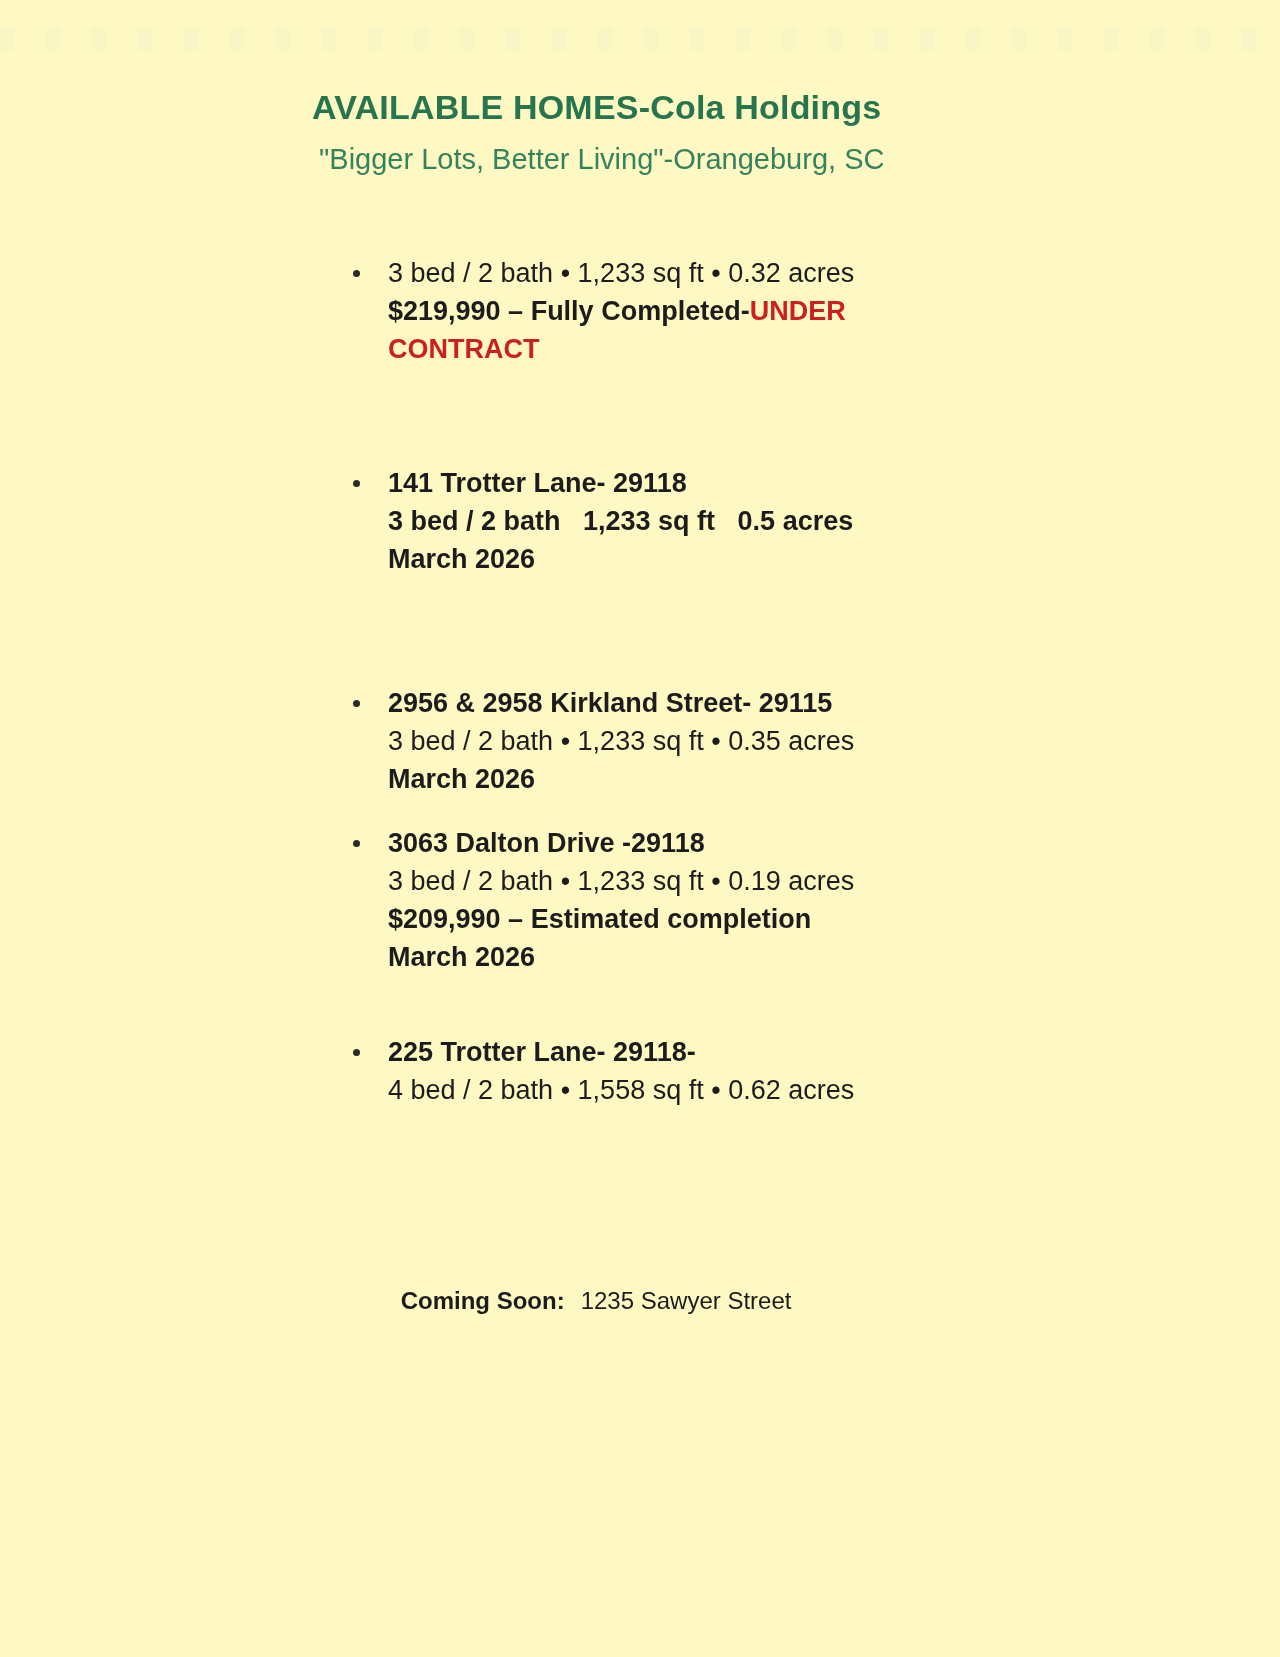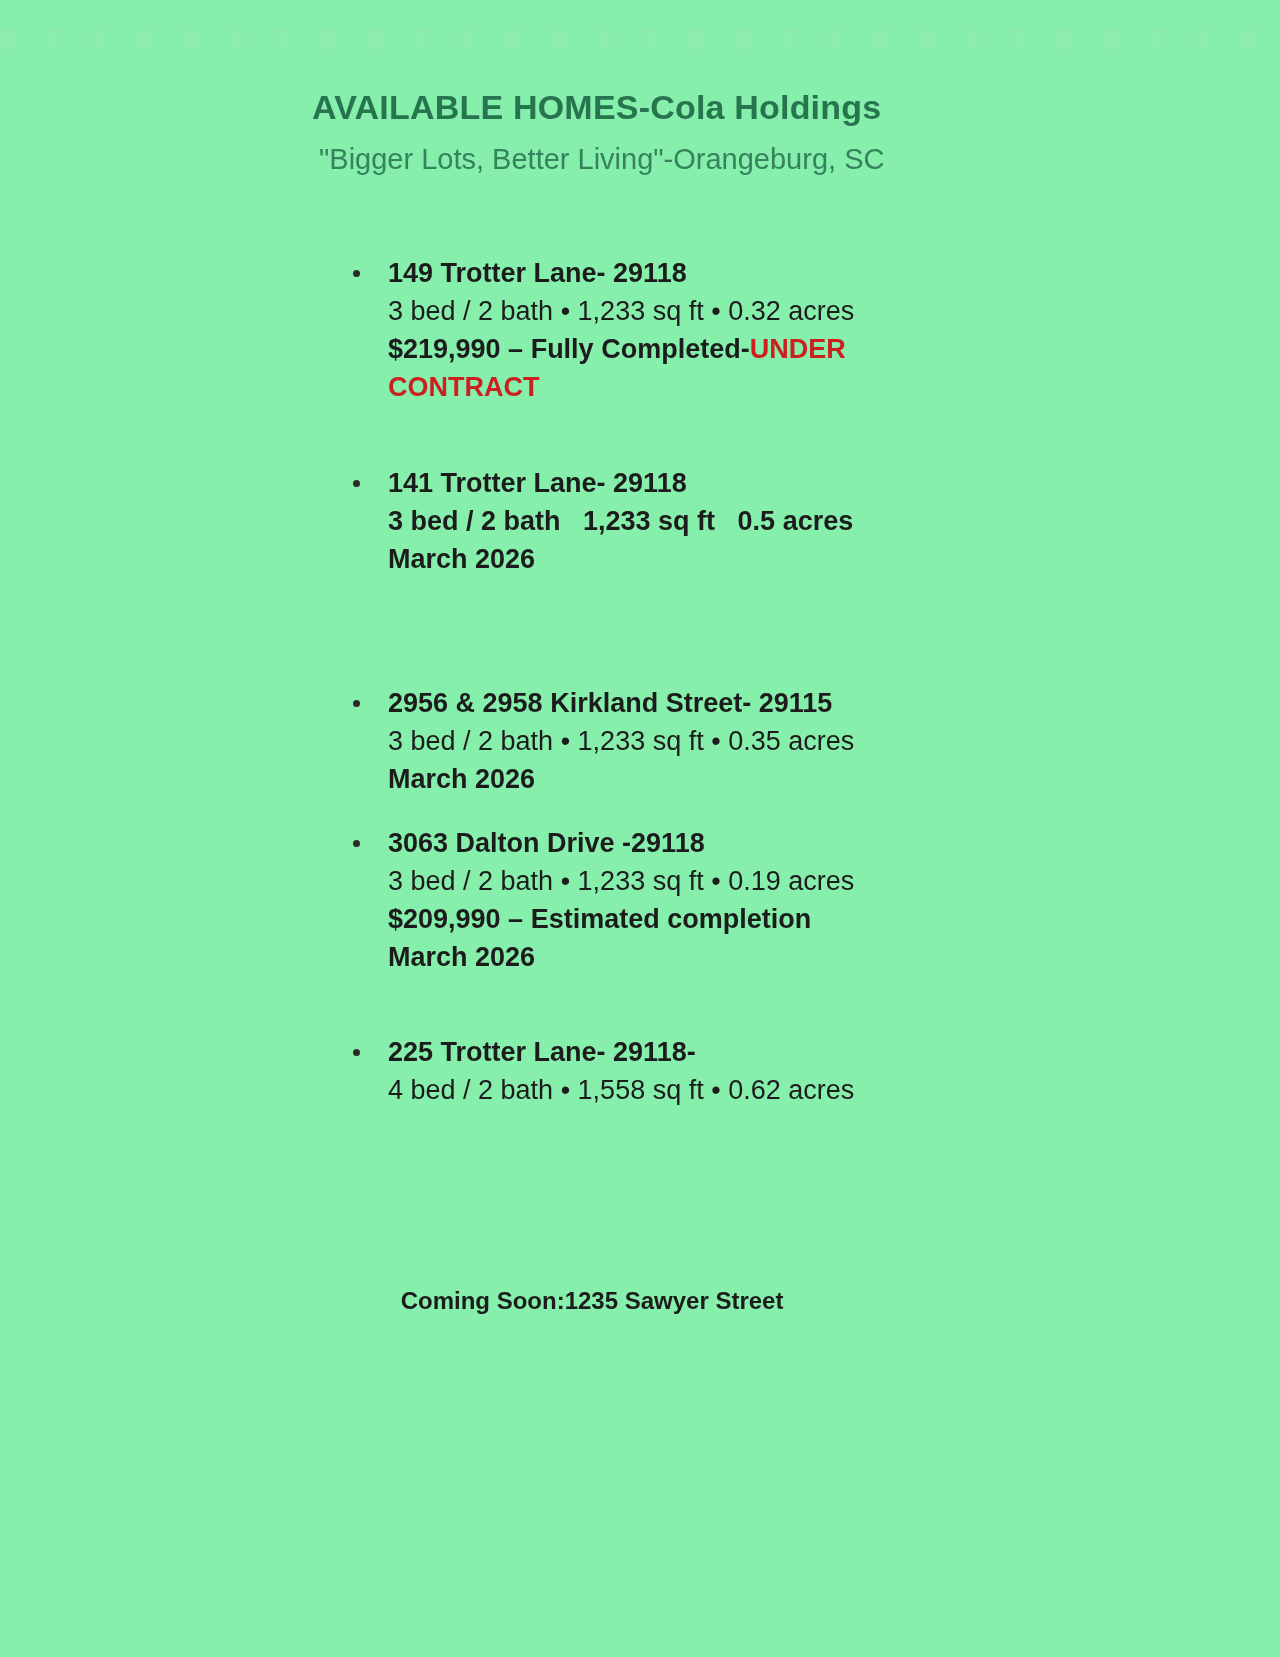--- a/index.html
+++ b/index.html
@@ -4,21 +4,21 @@
 <style>
   html, body {
     margin: 0;
     padding: 0;
     background: #ffffff;
   }
   #page {
     position: relative;
     width: 1280px;
     height: 1657px;
-    background: #86efac;
+    background: #fef9c3;
     overflow: hidden;
     font-family: "Liberation Sans", sans-serif;
     color: var(--body-black, #1c1c1c);
   }
   .scan-noise {
     position: absolute;
     left: 0; top: 28px;
     width: 100%; height: 22px;
     background: repeating-linear-gradient(90deg,
       rgba(205,205,205,0.18) 0 14px,
@@ -70,37 +70,36 @@
   .bold { font-weight: bold; }
   .red  { color: var(--alert-red, #cc2020); }
   .coming-soon {
     position: absolute;
     left: 374px;
     top: 1250px;
     font-size: 24px;
     line-height: 34px;
     white-space: pre;
   }
-  .coming-soon .value { margin-left: 0; font-weight: bold; }
+  .coming-soon .value { margin-left: 16px; font-weight: normal; }
 </style>
 </head>
 <body>
 
 <div id="page">
 
   <div class="scan-noise"></div>
 
   <div class="doc-title">AVAILABLE HOMES-Cola Holdings</div>
 
   <div class="doc-subtitle">"Bigger Lots, Better Living"-Orangeburg, SC</div>
 
   <div class="listing" style="top:254px">
     <span class="dot"></span>
     <div class="lines">
-      <div class="line bold">149 Trotter Lane- 29118</div>
       <div class="line">3 bed / 2 bath • 1,233 sq ft • 0.32 acres</div>
       <div class="line bold"><span>$219,990 – Fully Completed-</span><span class="red">UNDER</span></div>
       <div class="line bold red">CONTRACT</div>
     </div>
   </div>
 
   <div class="listing" style="top:464px">
     <span class="dot"></span>
     <div class="lines">
       <div class="line bold">141 Trotter Lane- 29118</div>

